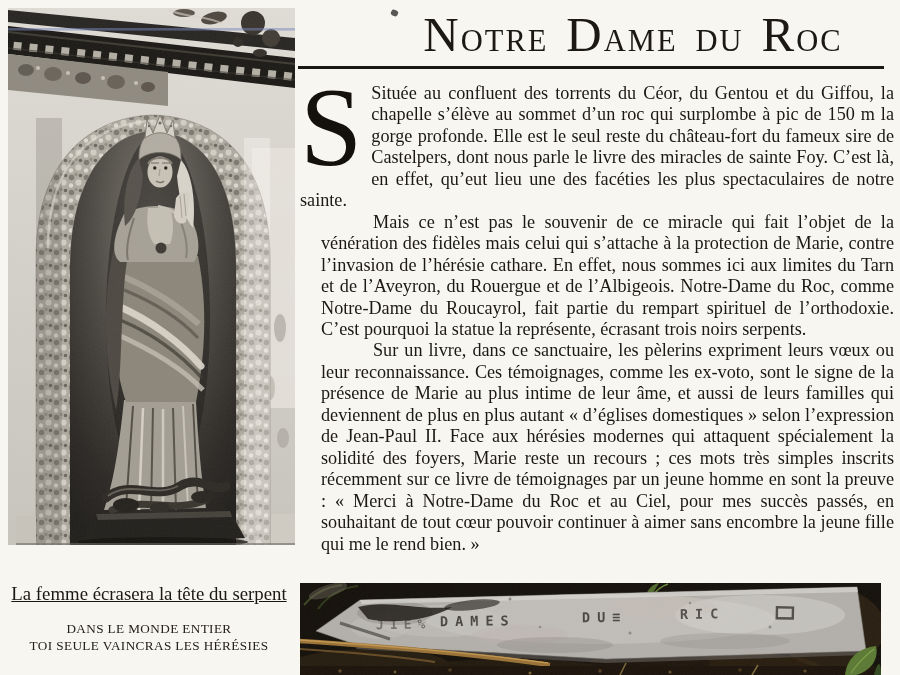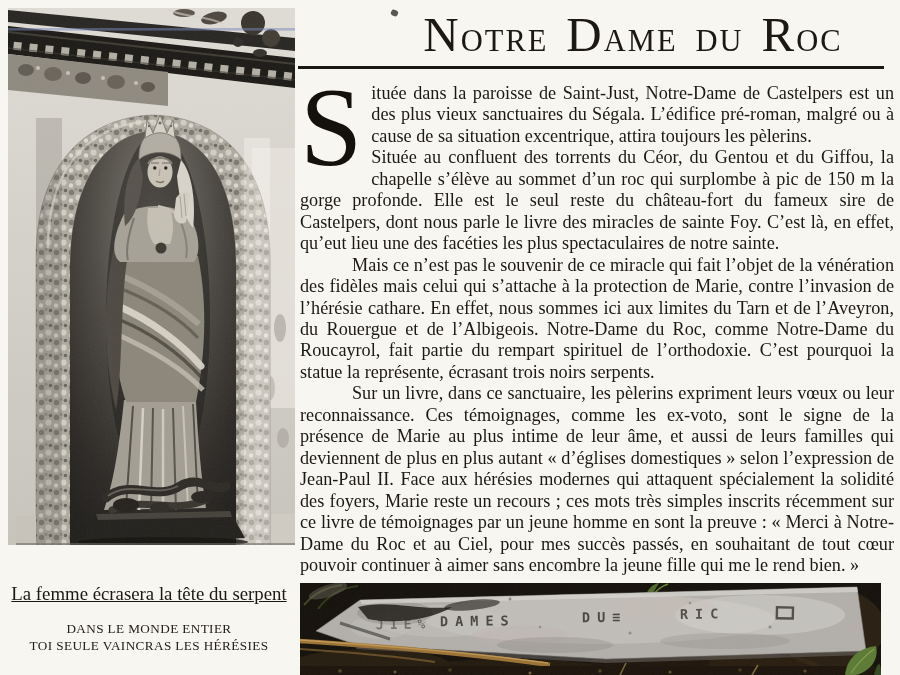--- a/index.html
+++ b/index.html
@@ -12,21 +12,21 @@
   .title .tw{display:inline-block;margin:0 9px;letter-spacing:2px;}
   .title .cap{font-size:49px;line-height:62px;}
   .title .sc{font-size:30.5px;line-height:62px;}
   .speck{position:absolute;left:391px;top:10px;width:7px;height:6px;background:#2f2f2f;
          border-radius:40%;transform:rotate(25deg);opacity:.8;}
   .rule{position:absolute;left:298px;top:66px;width:586px;height:3px;background:#1a1815;}
   
   .article{position:absolute;left:300px;top:83px;width:594px;font-size:18.2px;line-height:21.45px;
            text-align:justify;hyphens:none;}
   .article p{margin:0;}
-  .article p.indent{text-indent:52px;}
+  .article p.indent{text-indent:52px;margin-left:21px;}
   .dropcap{float:left;font-size:112px;line-height:84px;height:84px;margin:2px 9px 0 0;color:#14110d;}
   
   .cap-main{position:absolute;left:0;top:582px;width:298px;text-align:center;font-size:18.8px;
             line-height:24px;color:#1b1814;text-decoration:underline;}
   .cap-sub{position:absolute;left:0;top:620px;width:298px;text-align:center;font-size:13.2px;
            line-height:17px;letter-spacing:.4px;color:#24201b;}
   
   .photo-bottom{position:absolute;left:300px;top:583px;width:647px;height:92px;}
   svg{display:block;}
 </style>
@@ -180,21 +180,21 @@
     </svg>
   </div>
 
   <div class="title">
     <span class="tw"><span class="cap">N</span><span class="sc">OTRE</span></span><span class="tw"><span class="cap">D</span><span class="sc">AME</span></span><span class="tw"><span class="cap"></span><span class="sc">DU</span></span><span class="tw"><span class="cap">R</span><span class="sc">OC</span></span>
   </div>
   <div class="speck"></div>
   <div class="rule"></div>
 
   <div class="article">
-    <p><span class="dropcap">S</span><span>ituée dans la paroisse de Saint-Just, Notre-Dame de Castelpers est un des plus vieux sanctuaires du Ségala. L’édifice pré-roman, malgré ou à cause de sa situation excentrique, attira toujours les pèlerins.</span></p>
+    <p><span class="dropcap">S</span></p>
     <p><span>Située au confluent des torrents du Céor, du Gentou et du Giffou, la chapelle s’élève au sommet d’un roc qui surplombe à pic de 150 m la gorge profonde. Elle est le seul reste du château-fort du fameux sire de Castelpers, dont nous parle le livre des miracles de sainte Foy. C’est là, en effet, qu’eut lieu une des facéties les plus spectaculaires de notre sainte.</span></p>
     <p class="indent"><span>Mais ce n’est pas le souvenir de ce miracle qui fait l’objet de la vénération des fidèles mais celui qui s’attache à la protection de Marie, contre l’invasion de l’hérésie cathare. En effet, nous sommes ici aux limites du Tarn et de l’Aveyron, du Rouergue et de l’Albigeois. Notre-Dame du Roc, comme Notre-Dame du Roucayrol, fait partie du rempart spirituel de l’orthodoxie. C’est pourquoi la statue la représente, écrasant trois noirs serpents.</span></p>
     <p class="indent"><span>Sur un livre, dans ce sanctuaire, les pèlerins expriment leurs vœux ou leur reconnaissance. Ces témoignages, comme les ex-voto, sont le signe de la présence de Marie au plus intime de leur âme, et aussi de leurs familles qui deviennent de plus en plus autant « d’églises domestiques » selon l’expression de Jean-Paul II. Face aux hérésies modernes qui attaquent spécialement la solidité des foyers, Marie reste un recours ; ces mots très simples inscrits récemment sur ce livre de témoignages par un jeune homme en sont la preuve : « Merci à Notre-Dame du Roc et au Ciel, pour mes succès passés, en souhaitant de tout cœur pouvoir continuer à aimer sans encombre la jeune fille qui me le rend bien. »</span></p>
   </div>
 
   <div class="cap-main">La femme écrasera la tête du serpent</div>
   <div class="cap-sub">
     <div>DANS LE MONDE ENTIER</div>
     <div>TOI SEULE VAINCRAS LES HÉRÉSIES</div>
   </div>

